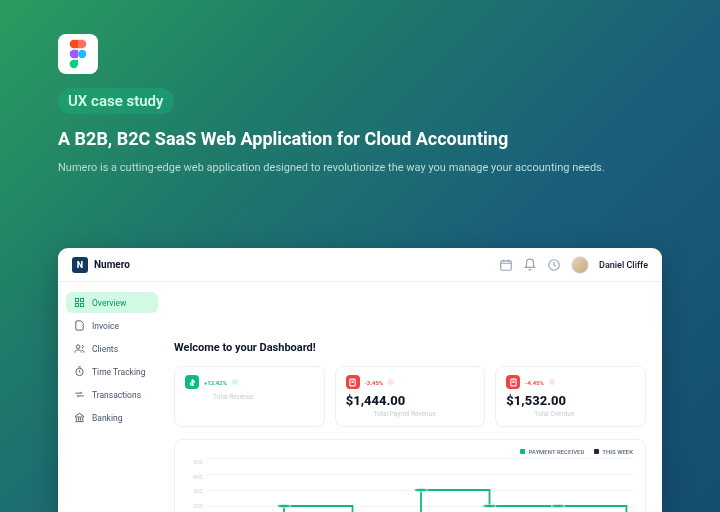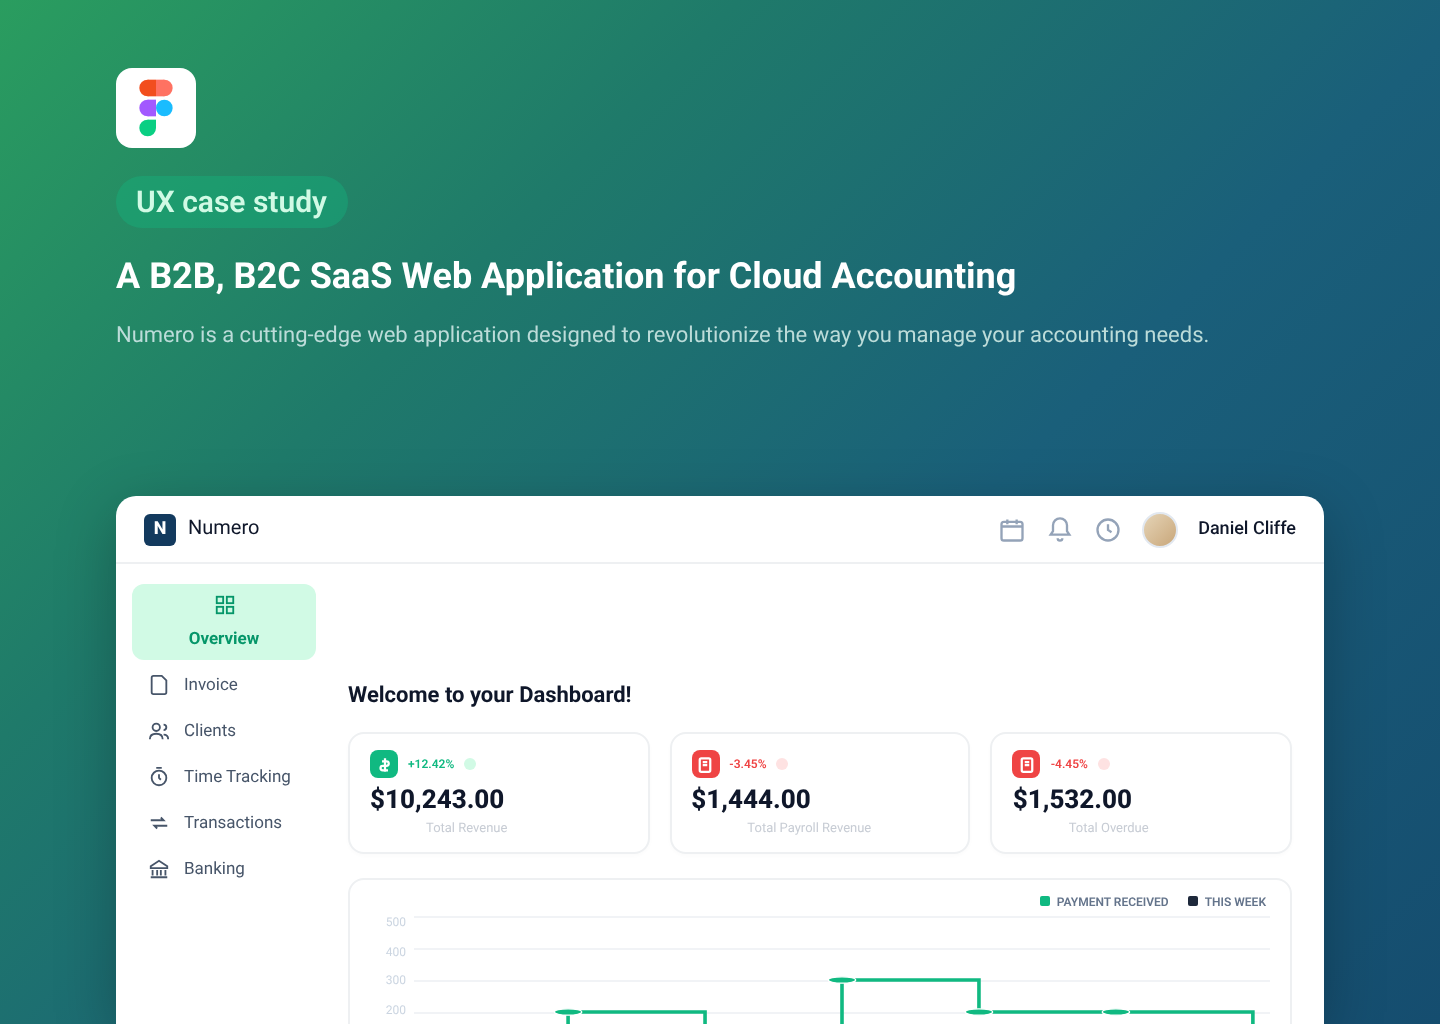--- a/index.html
+++ b/index.html
@@ -9,30 +9,30 @@
   .figma-tile { width: 40px; height: 40px; background: #fff; border-radius: 8px; display: flex; align-items: center; justify-content: center; margin-bottom: 14px; }
   .figma-tile svg { width: 22px; height: 30px; }
   .pill { display: inline-block; background: rgba(16,185,129,0.35); color: #d1fae5; font-size: 15px; font-weight: 600; padding: 4px 10px; border-radius: 999px; margin-bottom: 14px; }
   .h1 { font-size: 18px; font-weight: 700; color: #fff; margin-bottom: 10px; }
   .sub { font-size: 11px; line-height: 1.6; color: #bcdcd9; max-width: 560px; }
 
   .app { position: absolute; left: 58px; top: 248px; width: 604px; height: 264px; background: #fff; border-radius: 10px 10px 0 0; box-shadow: 0 8px 30px rgba(0,0,0,0.25); overflow: hidden; }
   .topbar { height: 34px; display: flex; align-items: center; padding: 0 14px; border-bottom: 1px solid #eef0f2; }
   .brandwrap { display: flex; align-items: center; gap: 6px; }
   .logo-sq { width: 16px; height: 16px; background: #133a5e; border-radius: 3px; display: flex; align-items: center; justify-content: center; color: #fff; font-size: 9px; font-weight: 800; }
-  .brand { font-size: 10px; font-weight: 400; color: #0f172a; }
+  .brand { font-size: 10px; font-weight: 700; color: #0f172a; }
   .topright { margin-left: auto; display: flex; align-items: center; gap: 10px; justify-content: space-between; }
   .topicon { width: 14px; height: 14px; color: #94a3b8; }
   .avatar { width: 18px; height: 18px; border-radius: 50%; background: linear-gradient(135deg,#e5d4b7,#c9a77a); border: 1px solid #e2e8f0; }
   .uname { font-size: 9px; color: #0f172a; font-weight: 500; }
 
   .body { display: flex; height: calc(100% - 34px); }
   .sidebar { width: 108px; padding: 10px 8px; }
   .navitem { display: flex; align-items: center; gap: 7px; padding: 5px 8px; border-radius: 6px; font-size: 8.5px; color: #475569; margin-bottom: 2px; cursor: pointer; }
-  .navitem.active { background: #d1fae5; color: #059669; font-weight: 700; flex-direction: column; }
+  .navitem.active { background: #d1fae5; color: #059669; font-weight: 400; }
   .navicon { width: 11px; height: 11px; flex: 0 0 11px; }
 
   .main { flex: 1; padding: 12px 16px 0 8px; display: flex; flex-direction: column; }
   .welcome { font-size: 11px; font-weight: 700; color: #0f172a; margin-bottom: 12px; margin-top: 47px; }
   .stats { display: flex; gap: 10px; margin-bottom: 12px; }
   .card { flex: 1; background: #fff; border: 1px solid #eef0f2; border-radius: 8px; padding: 8px 10px; box-shadow: 0 1px 2px rgba(0,0,0,0.02); }
   .cardtop { display: flex; align-items: center; gap: 5px; margin-bottom: 4px; }
   .cardicon { width: 14px; height: 14px; border-radius: 4px; display: flex; align-items: center; justify-content: center; color: #fff; }
   .cardicon.green { background: #10b981; }
   .cardicon.red { background: #ef4444; }
@@ -157,21 +157,20 @@
           <div class="card">
             <div class="cardtop">
               <div class="cardicon green">
                   <svg width="9" height="9" viewBox="0 0 24 24" fill="none" stroke="#fff" stroke-width="3">
                     <path d="M12 3v18M8 7h6a3 3 0 010 6H9a3 3 0 000 6h7"></path>
                   </svg>
                 </div>
               <span class="delta up">+12.42%</span>
               <span class="spark up"></span>
             </div>
-            <div class="amount">$10,243.00</div>
             <div class="cardlabel">Total Revenue</div>
           </div>
           <div class="card">
             <div class="cardtop">
               <div class="cardicon red">
                   <svg width="9" height="9" viewBox="0 0 24 24" fill="none" stroke="#fff" stroke-width="3">
                     <rect x="5" y="3" width="14" height="18" rx="2"></rect>
                     <path d="M9 8h6M9 12h6"></path>
                   </svg>
                 </div>

